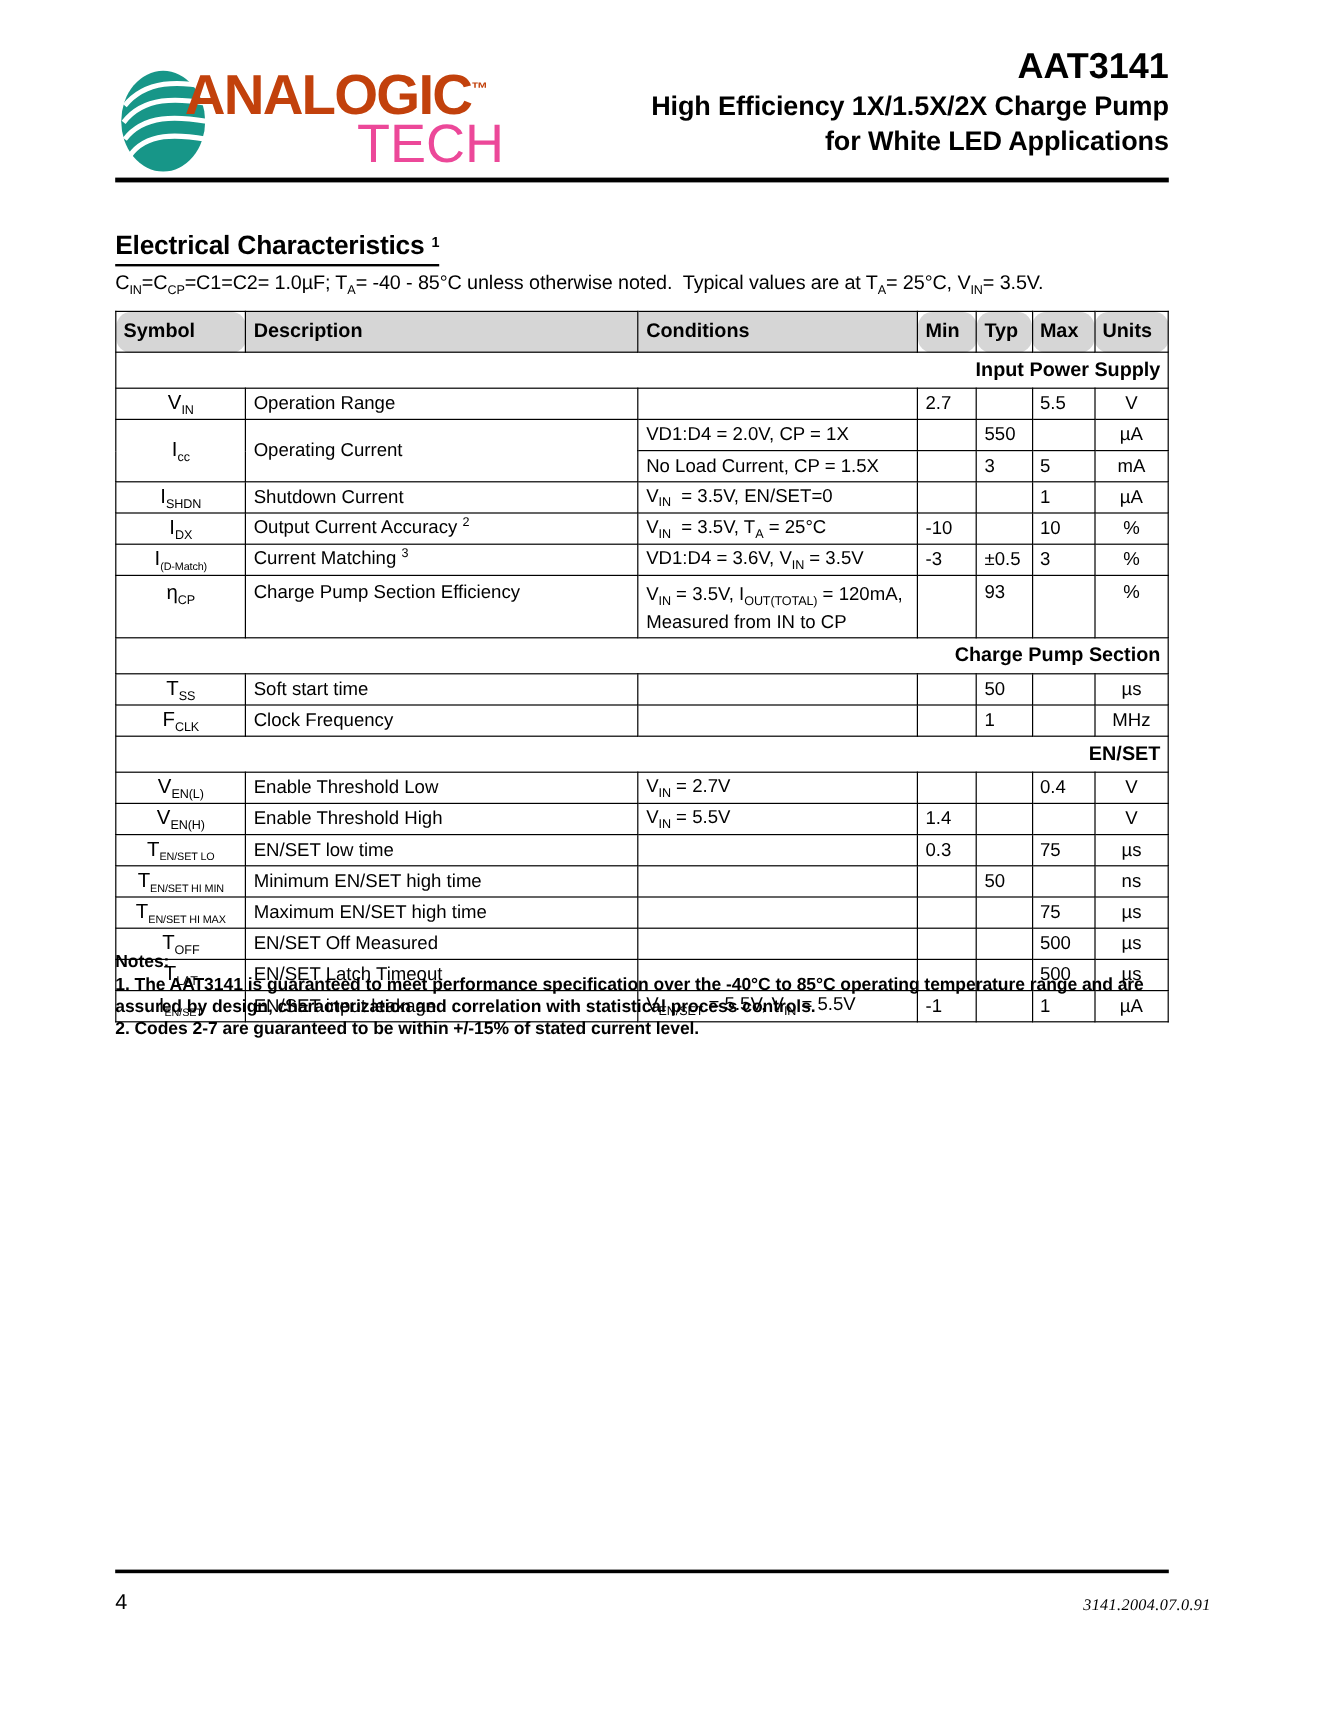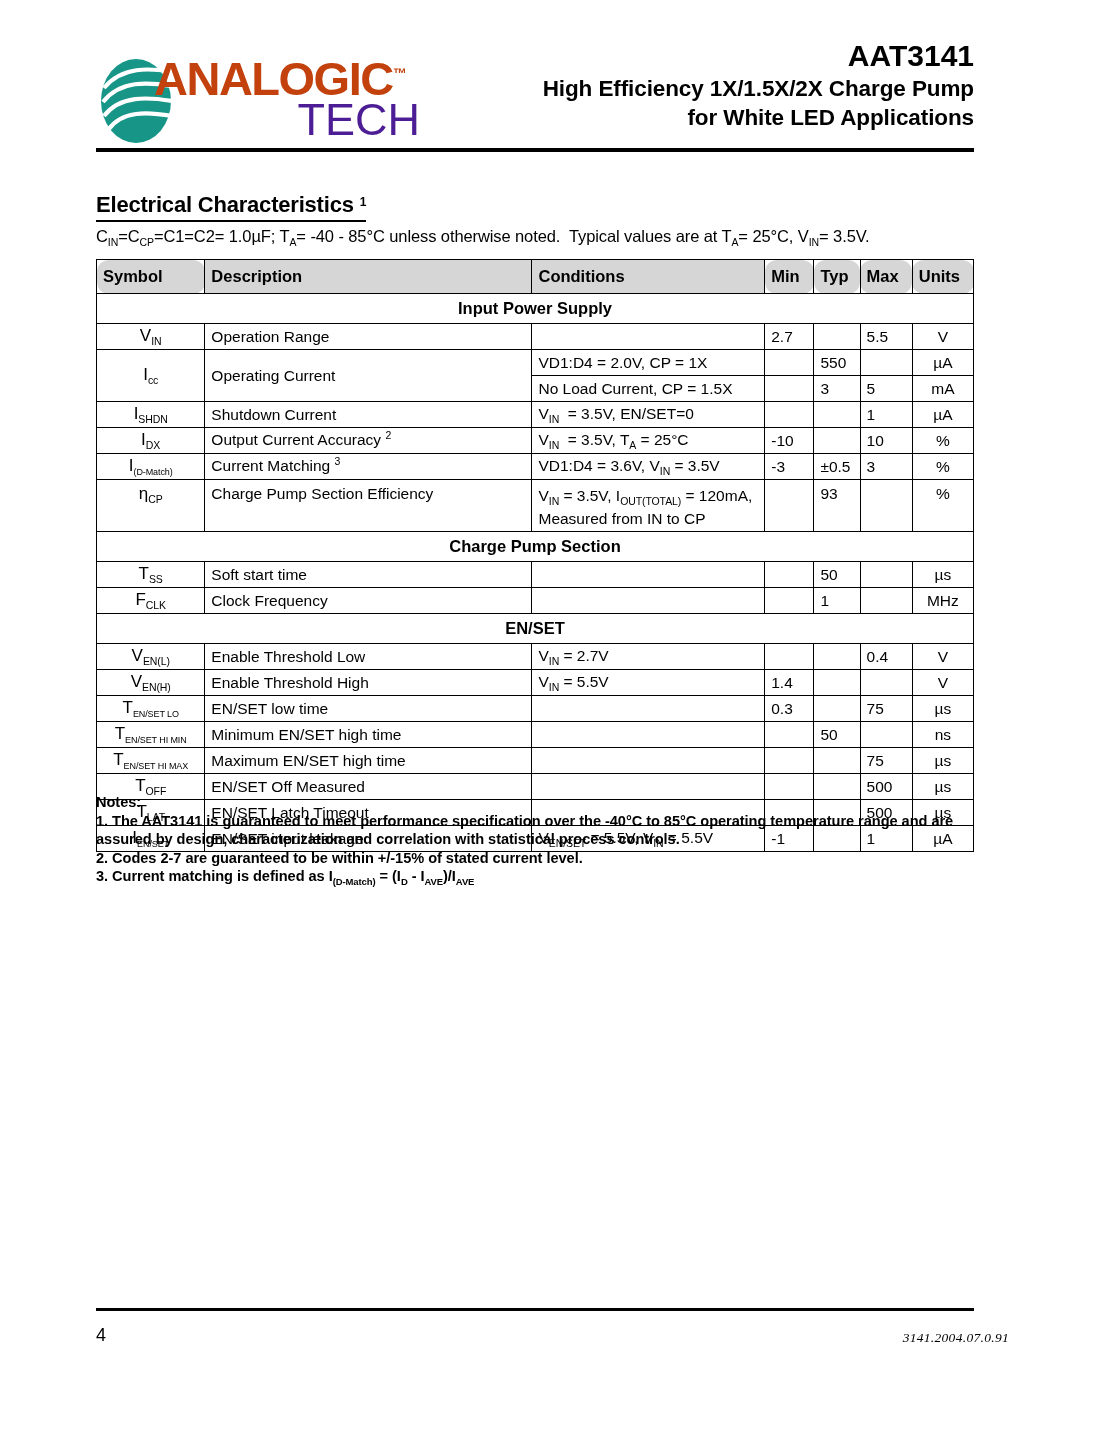--- a/index.html
+++ b/index.html
@@ -17,21 +17,21 @@
   .logo-mark{position:absolute;left:4px;top:12px;width:72px;height:86px;}
   .brand{position:absolute;left:58px;top:4px;width:270px;height:96px;}
   .brand .l1{
     font-family:"Liberation Sans", sans-serif;
     font-size:47px;letter-spacing:-1.5px;line-height:46px;
     font-weight:700;color:#c2410c;
   }
   .brand .l2{
     font-family:"Liberation Sans", sans-serif;
     font-size:45px;letter-spacing:0px;line-height:44px;
-    font-weight:300;color:#4c1d95;text-align:right;padding-right:4px;margin-top:-4px;
+    font-weight:300;color:#ec4899;text-align:right;padding-right:4px;margin-top:-4px;
   }
   .tm{font-size:14px;vertical-align:super;letter-spacing:0;}
 
   .title-block{position:absolute;right:0;top:0;text-align:right;}
   .title-block .part{
     font-size:30px;font-weight:bold;line-height:36px;letter-spacing:0px;
   }
   .title-block .sub{
     font-size:22.5px;font-weight:bold;line-height:29px;letter-spacing:-0.1px;
   }
@@ -62,21 +62,21 @@
     line-height:17px;
   }
   .tbl thead th{
     background:#d6d6d6;
     font-weight:bold;font-size:16.5px;
     height:29px;
     text-align:left;
   }
   th.c-sym{text-align:center;border-radius:12px;}
   .tbl .secrow td{
-    font-weight:bold;font-size:16.5px;height:25px;text-align:center;
+    font-weight:bold;font-size:16.5px;height:25px;text-align:right;
   }
   td.sym{text-align:center;font-size:17px;}
   td.desc{text-align:left;}
   td.cond{text-align:left;}
   td.num{text-align:left;}
   td.unit{text-align:center;}
   .r{height:26px;}
   sub{font-size:10.5px;vertical-align:baseline;position:relative;top:4px;letter-spacing:-0.1px;}
   sup{font-size:10.5px;vertical-align:baseline;position:relative;top:-6px;}
   .tiny sub{font-size:9px;}
@@ -324,20 +324,19 @@
         <td class="num">1</td>
         <td class="unit">µA</td>
       </tr>
     </tbody>
   </table>
 
   <div class="notes">
     <div>Notes:</div>
     <div class="wrap">1. The AAT3141 is guaranteed to meet performance specification over the -40°C to 85°C operating temperature range and are assured by design, characterization and correlation with statistical process controls.</div>
     <div>2. Codes 2-7 are guaranteed to be within +/-15% of stated current level.</div>
-    <div>3. Current matching is defined as I<sub style="font-size:9.5px">(D-Match)</sub> = (I<sub style="font-size:9.5px">D</sub> - I<sub style="font-size:9.5px">AVE</sub>)/I<sub style="font-size:9.5px">AVE</sub></div>
   </div>
 
   <div class="frule"></div>
   <div class="pagenum">4</div>
   <div class="docid">3141.2004.07.0.91</div>
 
 </div>
 
 </body></html>

